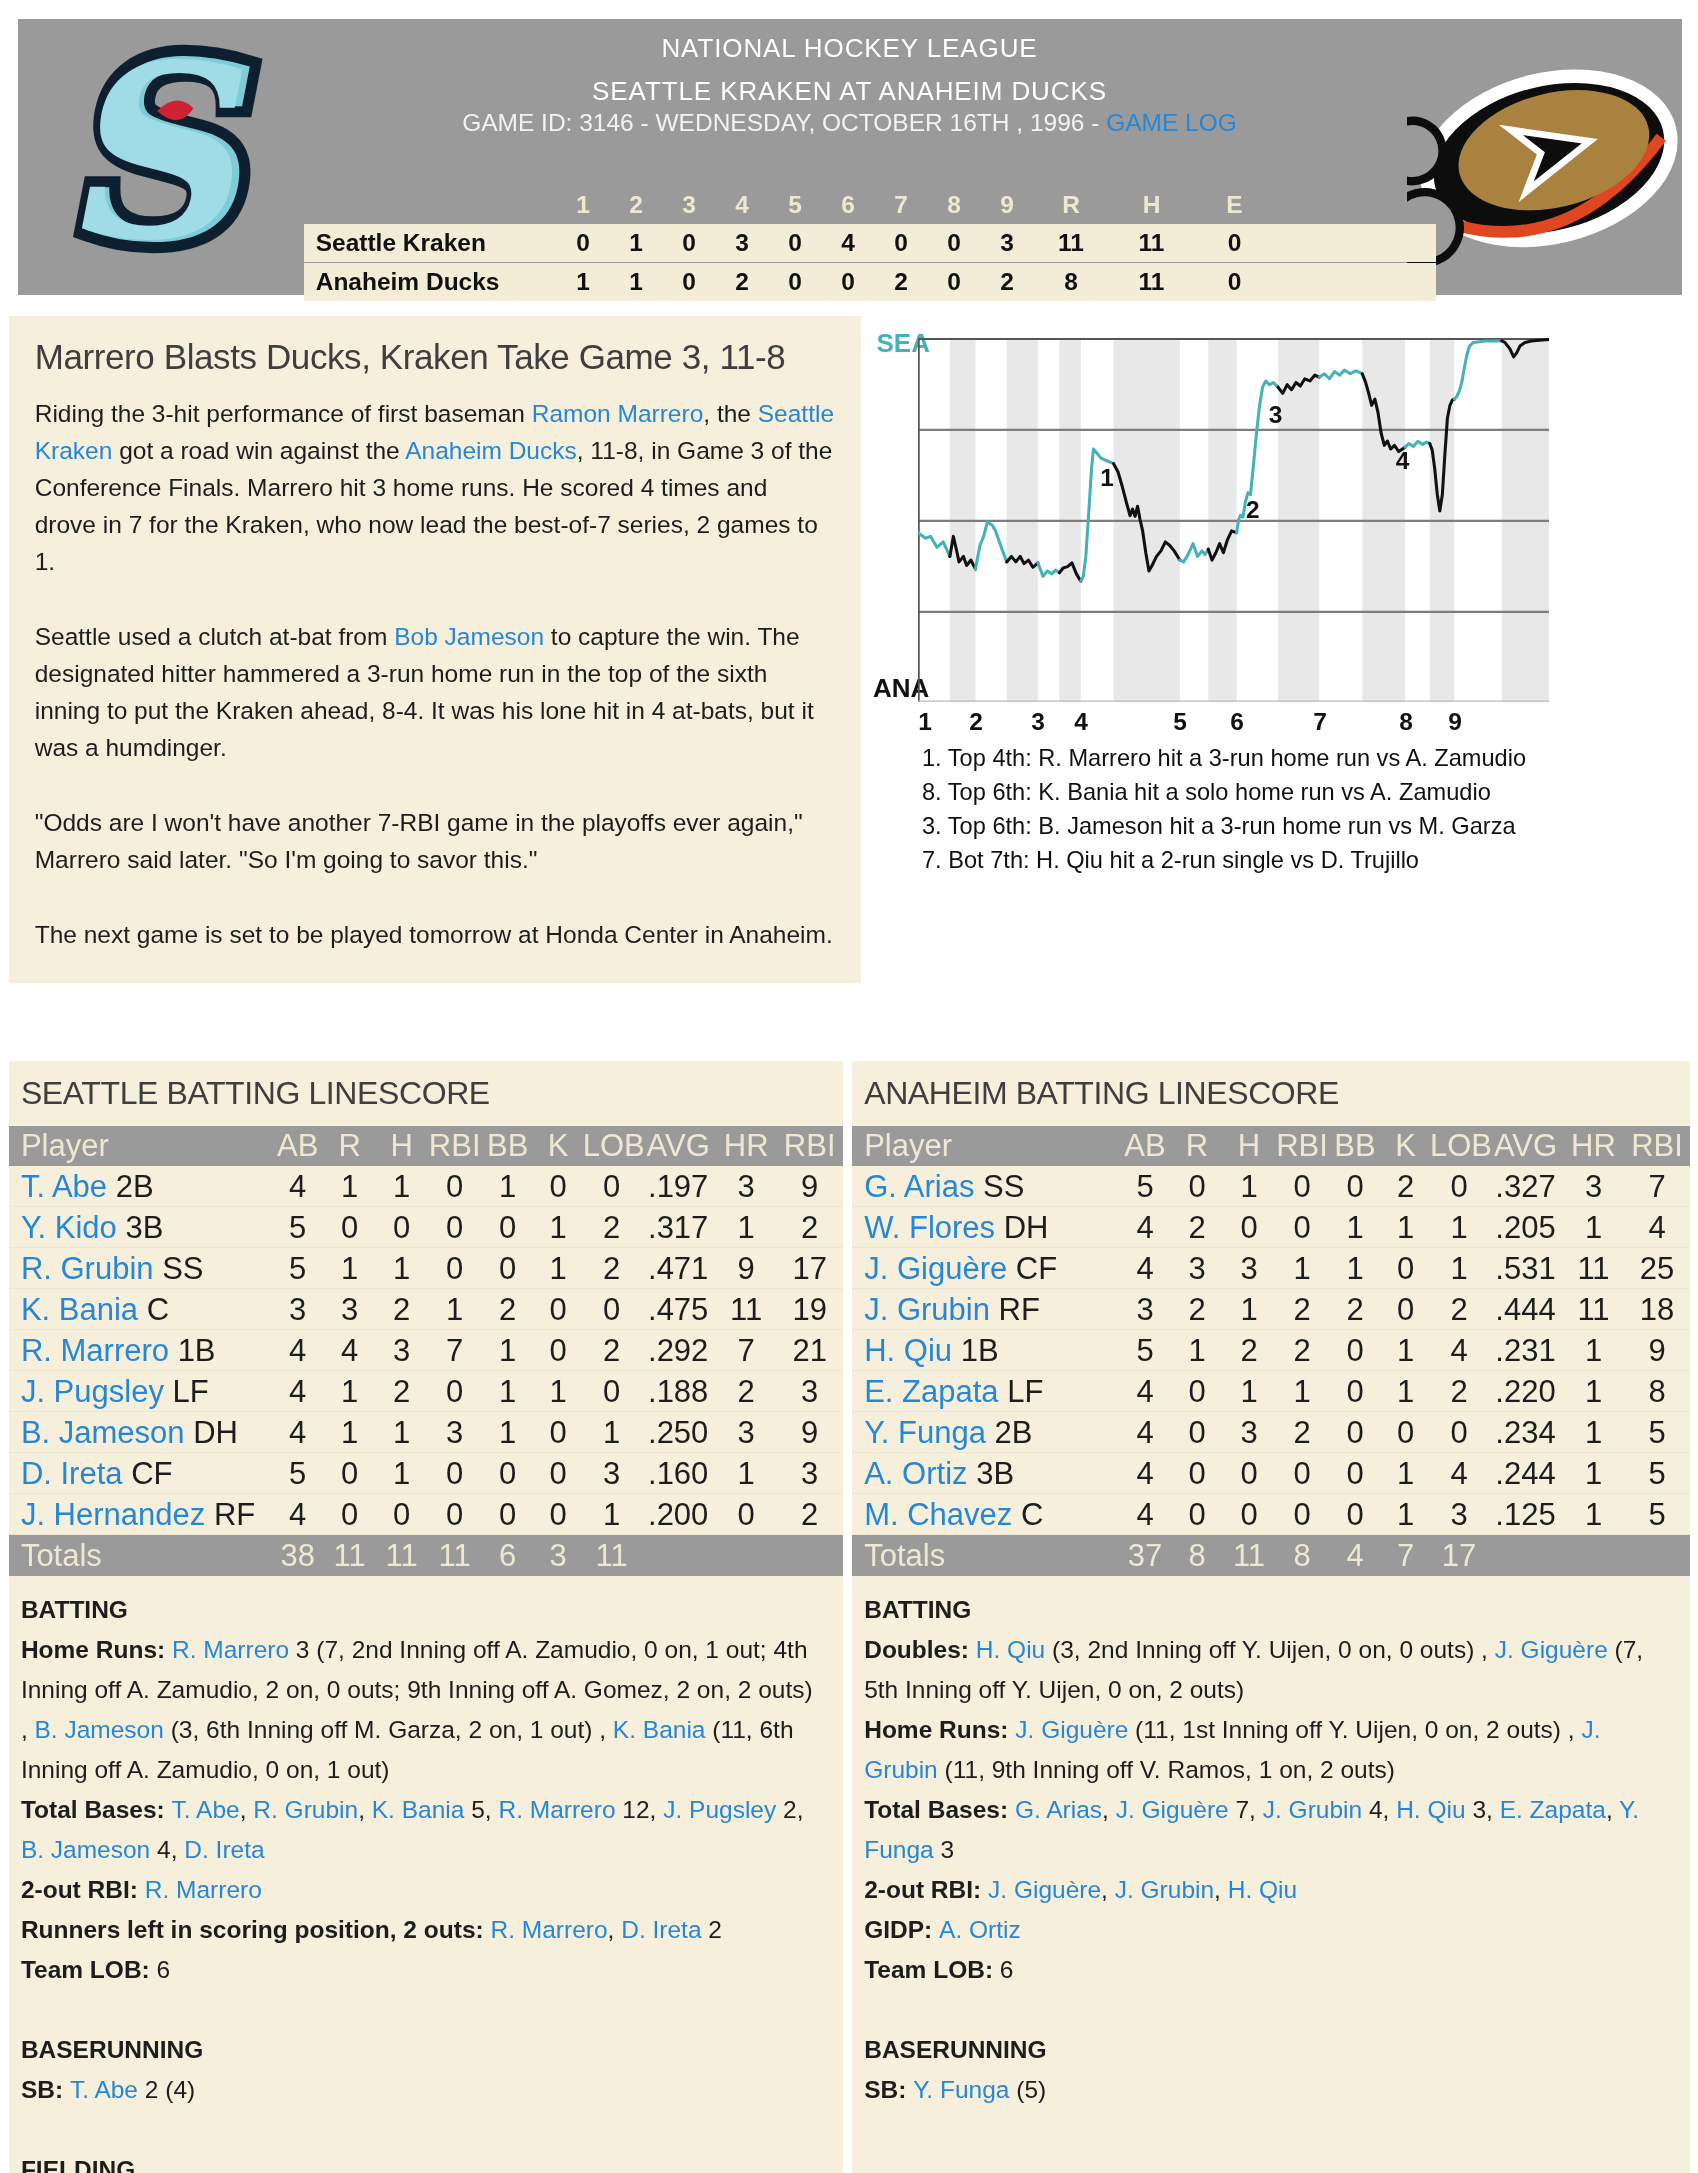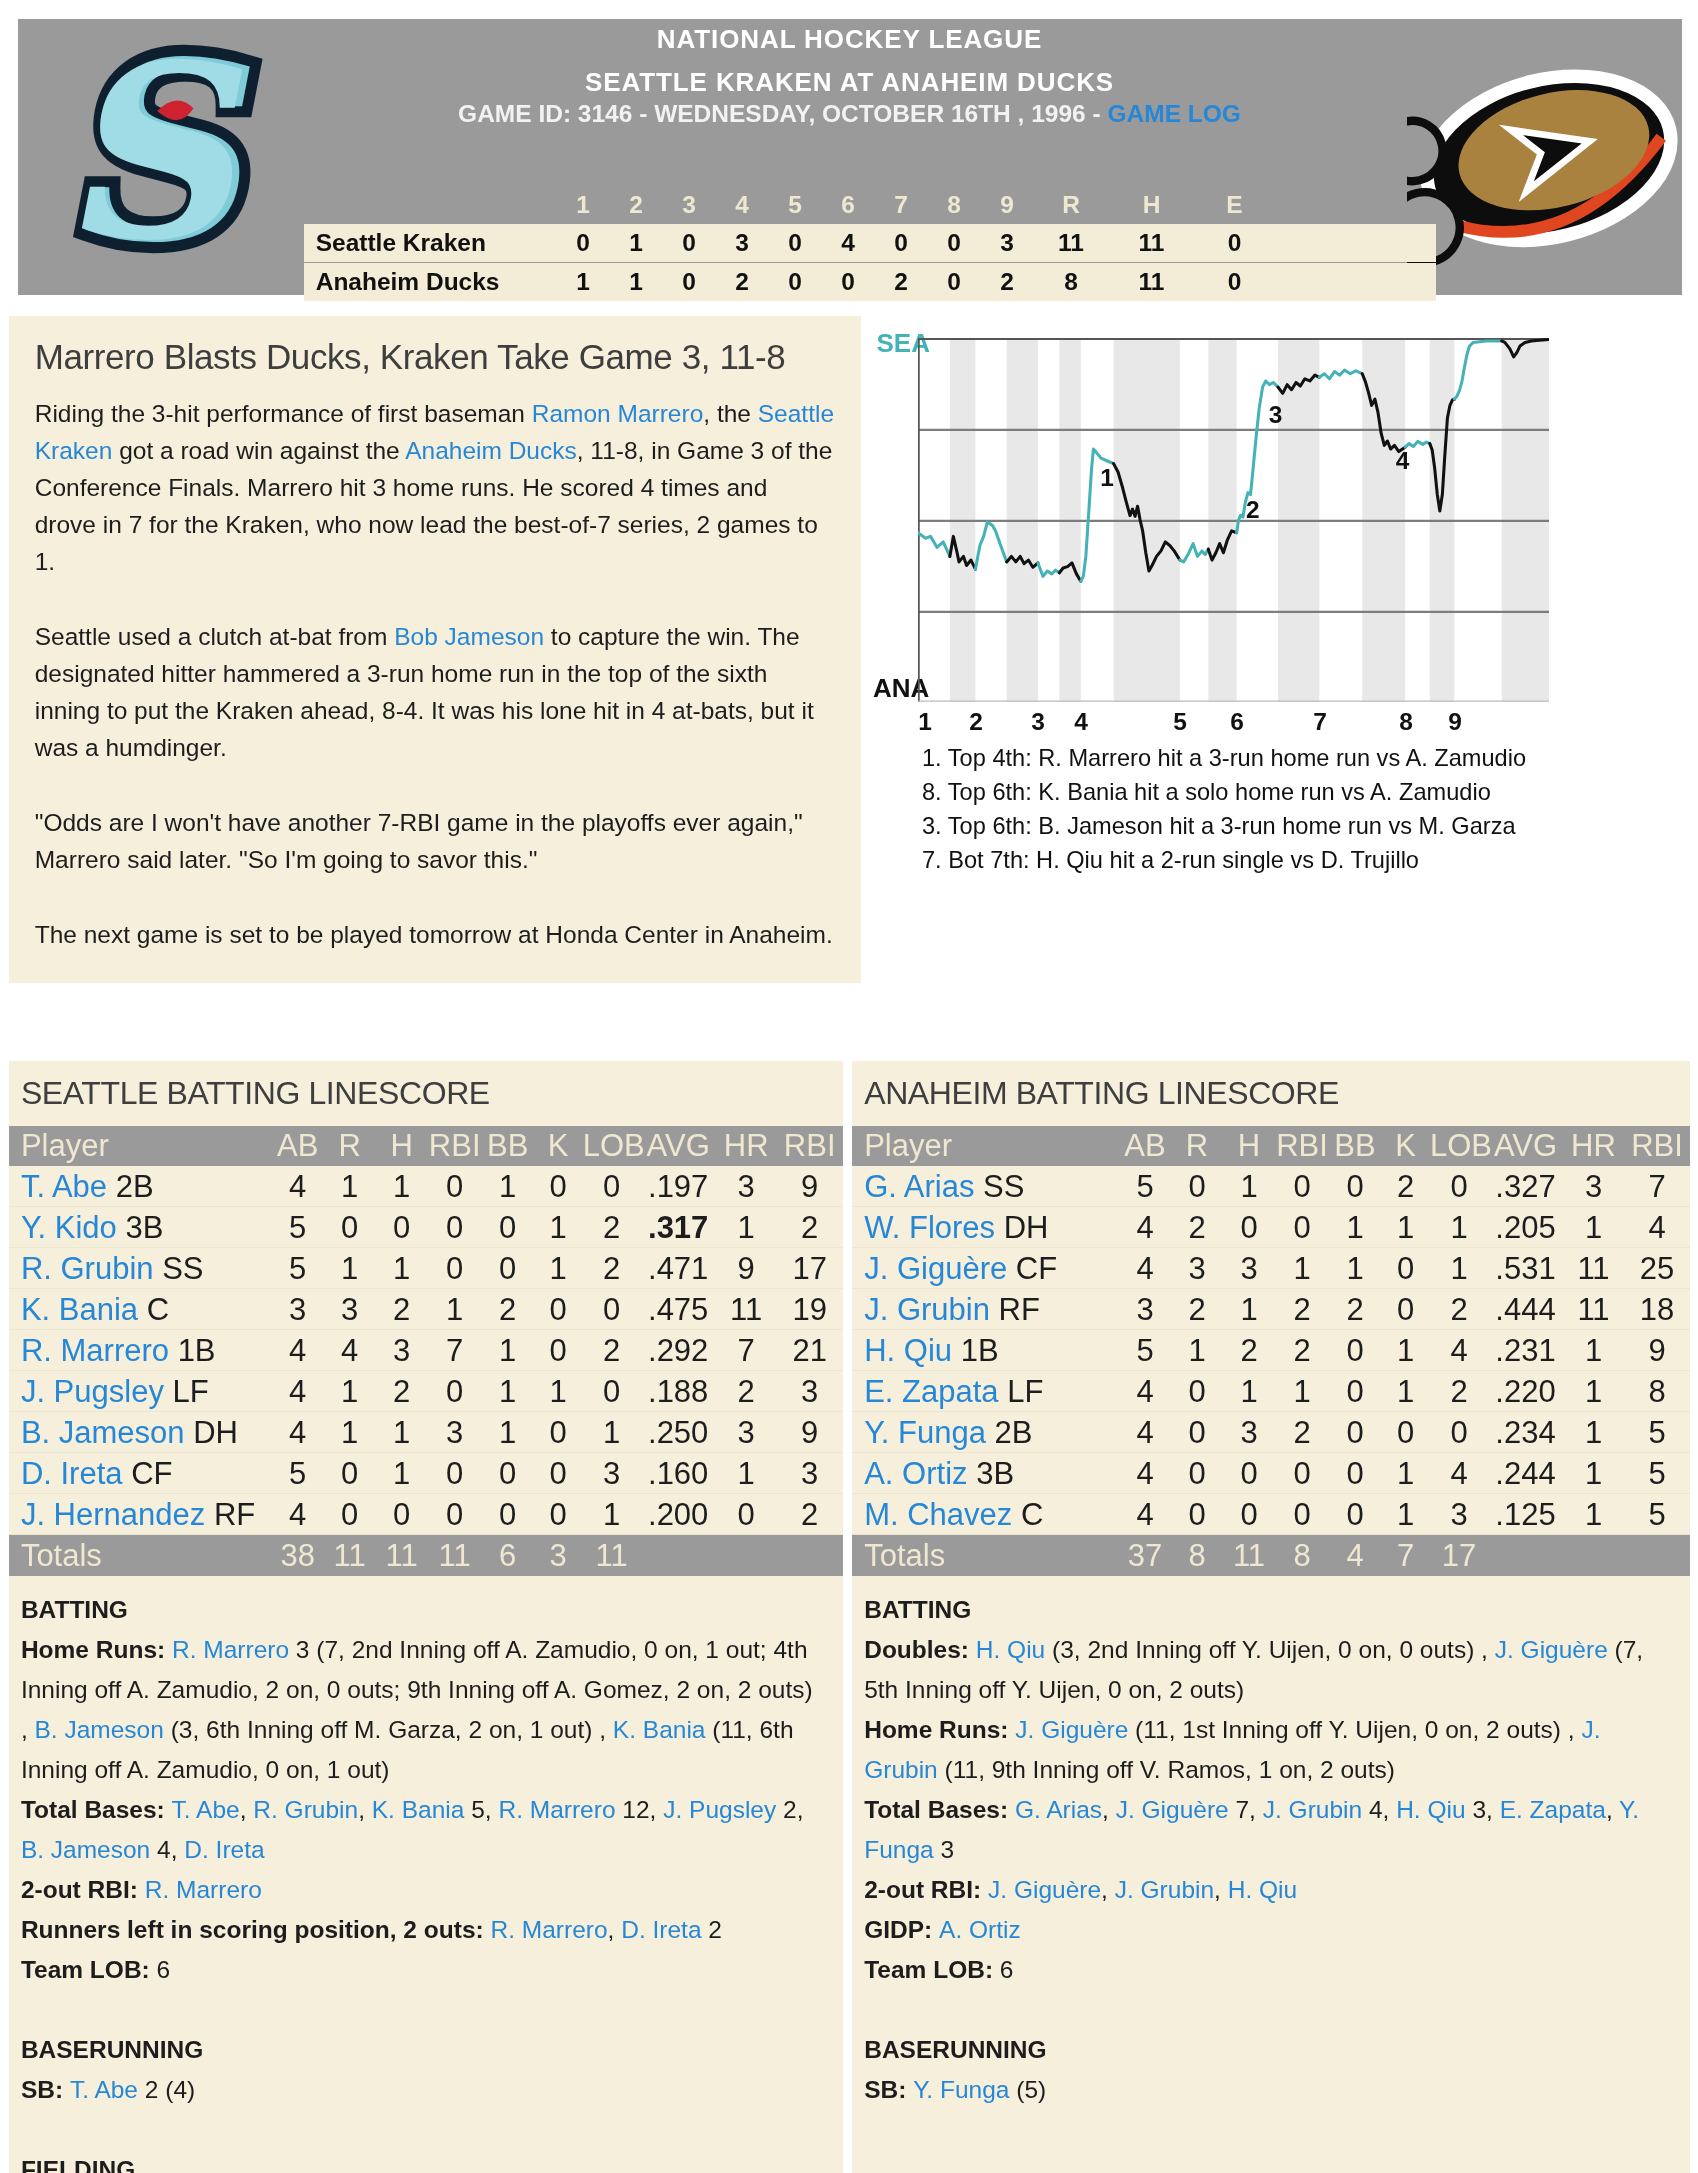--- a/index.html
+++ b/index.html
@@ -7,21 +7,21 @@
   body {
     width:1699px; height:2174px; position:relative; overflow:hidden;
     background:#ffffff; color:#1d1d1d;
     font-family:"Liberation Sans", sans-serif;
   }
   .link { color:#2787d7; cursor:pointer; }
   b, .bold { font-weight:bold; }
 
   
   .masthead { position:absolute; left:17.5px; top:19px; width:1664px; height:276px; background:#9a9a9a; }
-  .mast-text { text-align:center; padding-top:5px; color:#ffffff; font-weight:bold; }
+  .mast-text { text-align:center; padding-top:14px; color:#ffffff; font-weight:normal; }
   .mast-league  { font-size:26px; letter-spacing:0.9px; }
   .mast-matchup { font-size:26px; letter-spacing:0.9px; margin-top:12.2px; }
   .mast-gameinfo{ font-size:24.5px; margin-top:2px; color:#f2f2f2; }
   .logo { position:absolute; }
   .logo-away { left:8.7px; top:0px; width:279px; height:279px; }
   .logo-home { right:3.5px; top:37px; width:271px; height:218px; }
 
   
   .linescore { position:absolute; left:286px; top:168px; width:1132px; }
   .ls-row { display:flex; font-size:24.5px; font-weight:bold; }
@@ -246,21 +246,21 @@
       </div>
       <div class="bt-row">
         <div class="bt-player"><span class="link">Y. Kido</span><span> 3B</span></div>
         <div class="bt-cell" style="width: 52px;">5</div>
         <div class="bt-cell" style="width: 52px;">0</div>
         <div class="bt-cell" style="width: 52px;">0</div>
         <div class="bt-cell" style="width: 54px;">0</div>
         <div class="bt-cell" style="width: 52px;">0</div>
         <div class="bt-cell" style="width: 49px;">1</div>
         <div class="bt-cell" style="width: 58px;">2</div>
-        <div class="bt-cell" style="width: 75px; font-weight: bold;">.317</div>
+        <div class="bt-cell" style="width: 75px;">.317</div>
         <div class="bt-cell" style="width: 61px;">1</div>
         <div class="bt-cell" style="width: 66px;">2</div>
       </div>
       <div class="bt-row">
         <div class="bt-player"><span class="link">R. Grubin</span><span> SS</span></div>
         <div class="bt-cell" style="width: 52px;">5</div>
         <div class="bt-cell" style="width: 52px;">1</div>
         <div class="bt-cell" style="width: 52px;">1</div>
         <div class="bt-cell" style="width: 54px;">0</div>
         <div class="bt-cell" style="width: 52px;">0</div>

